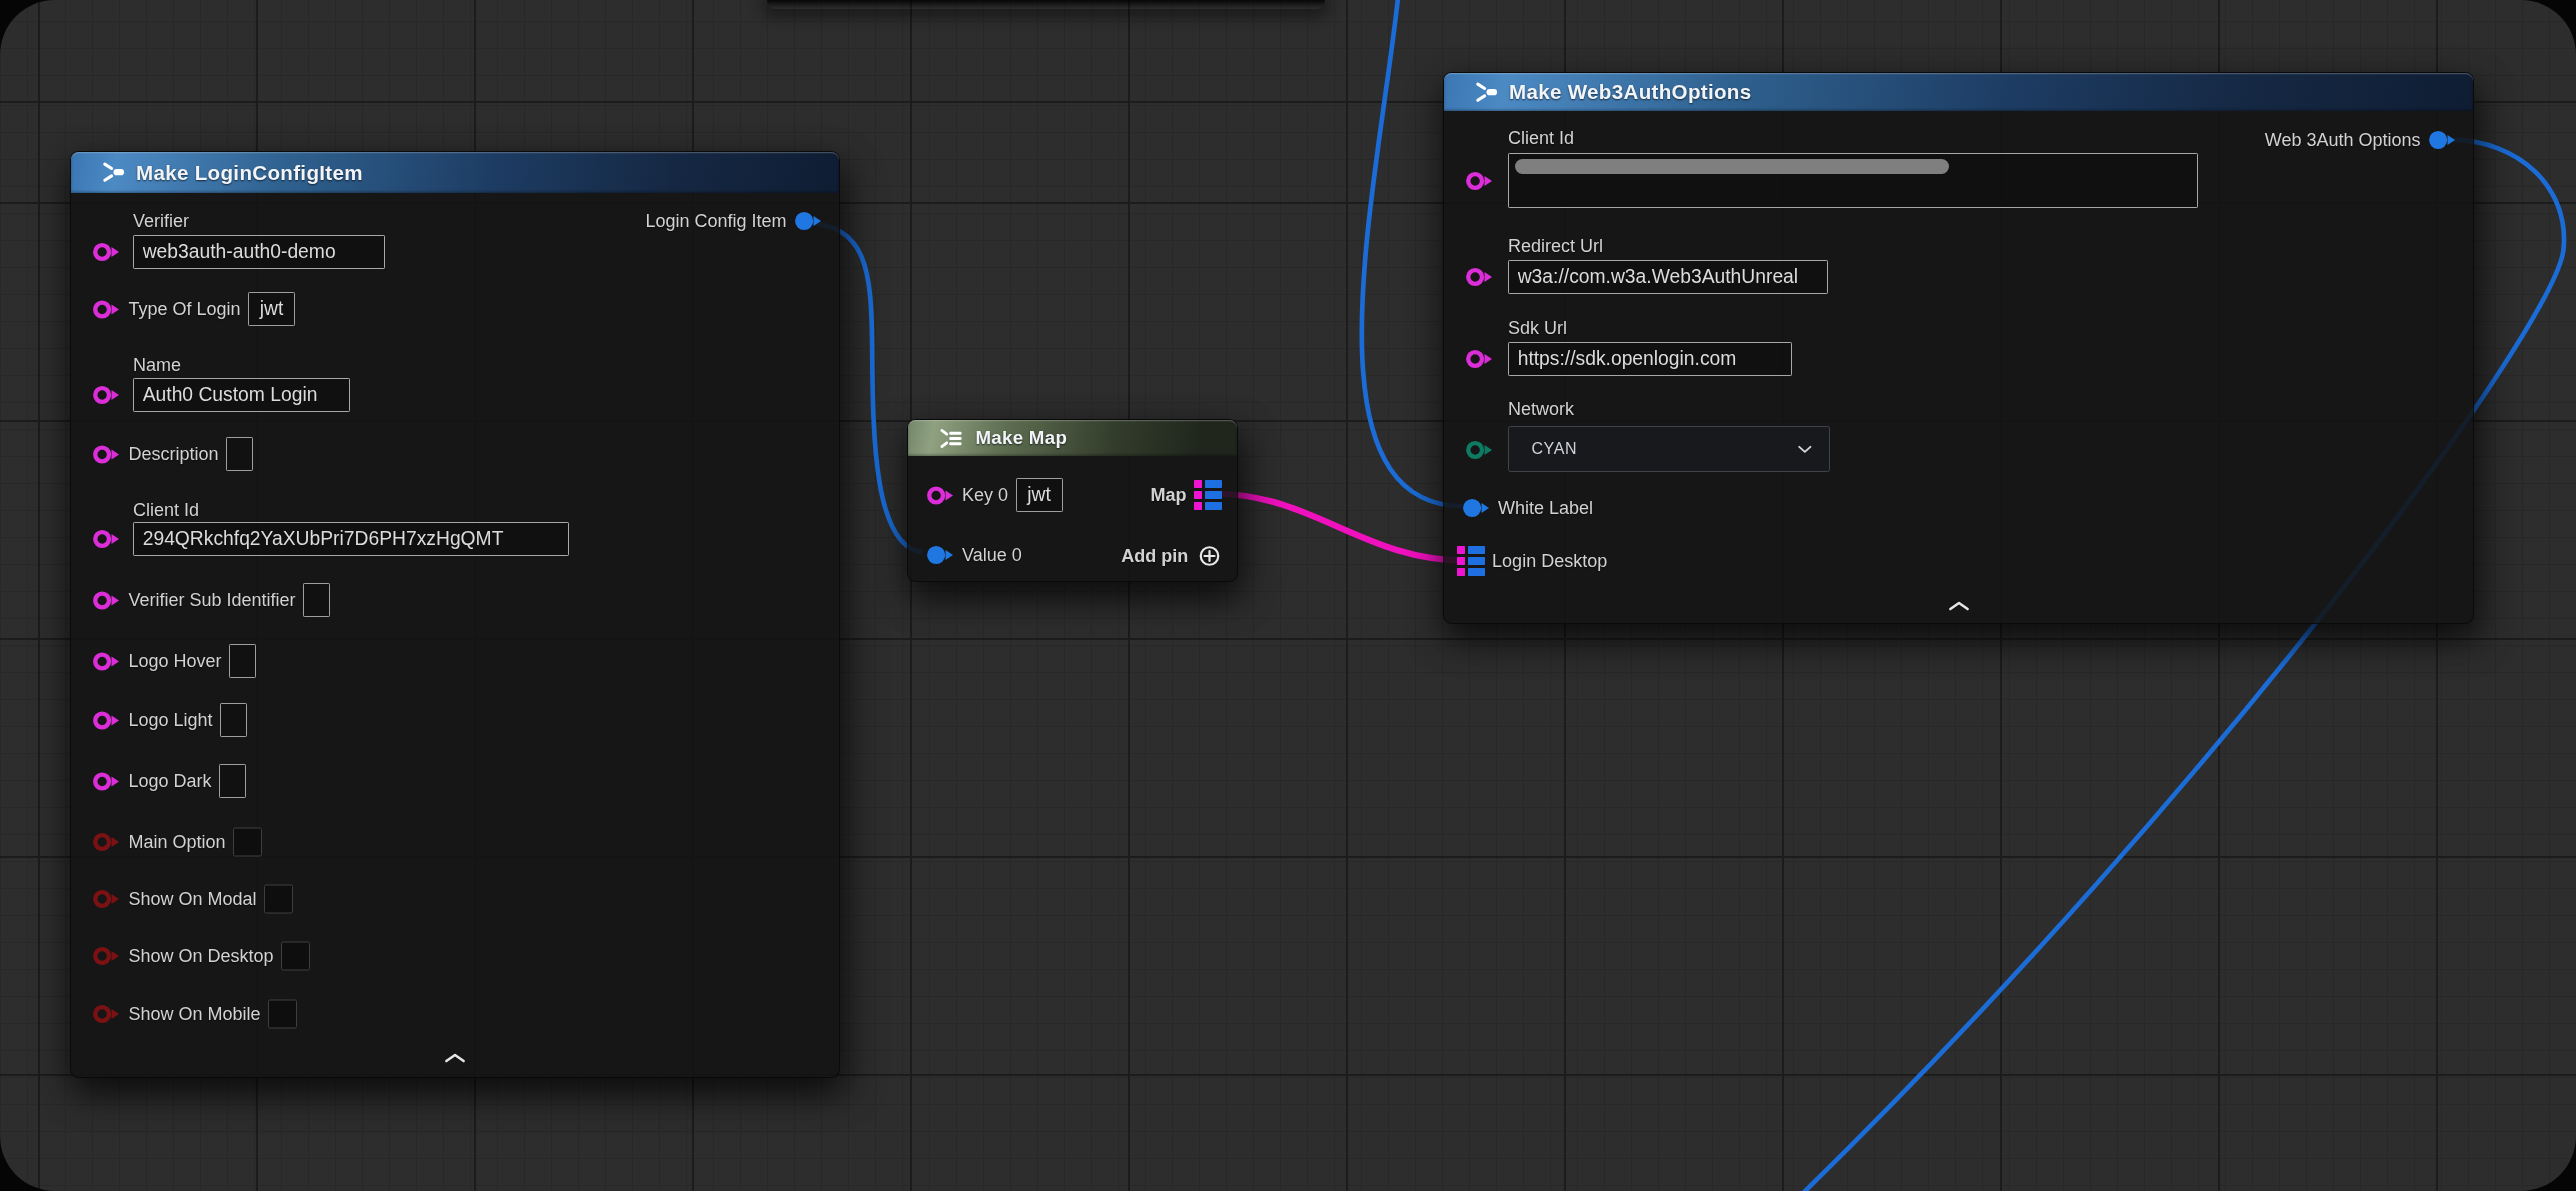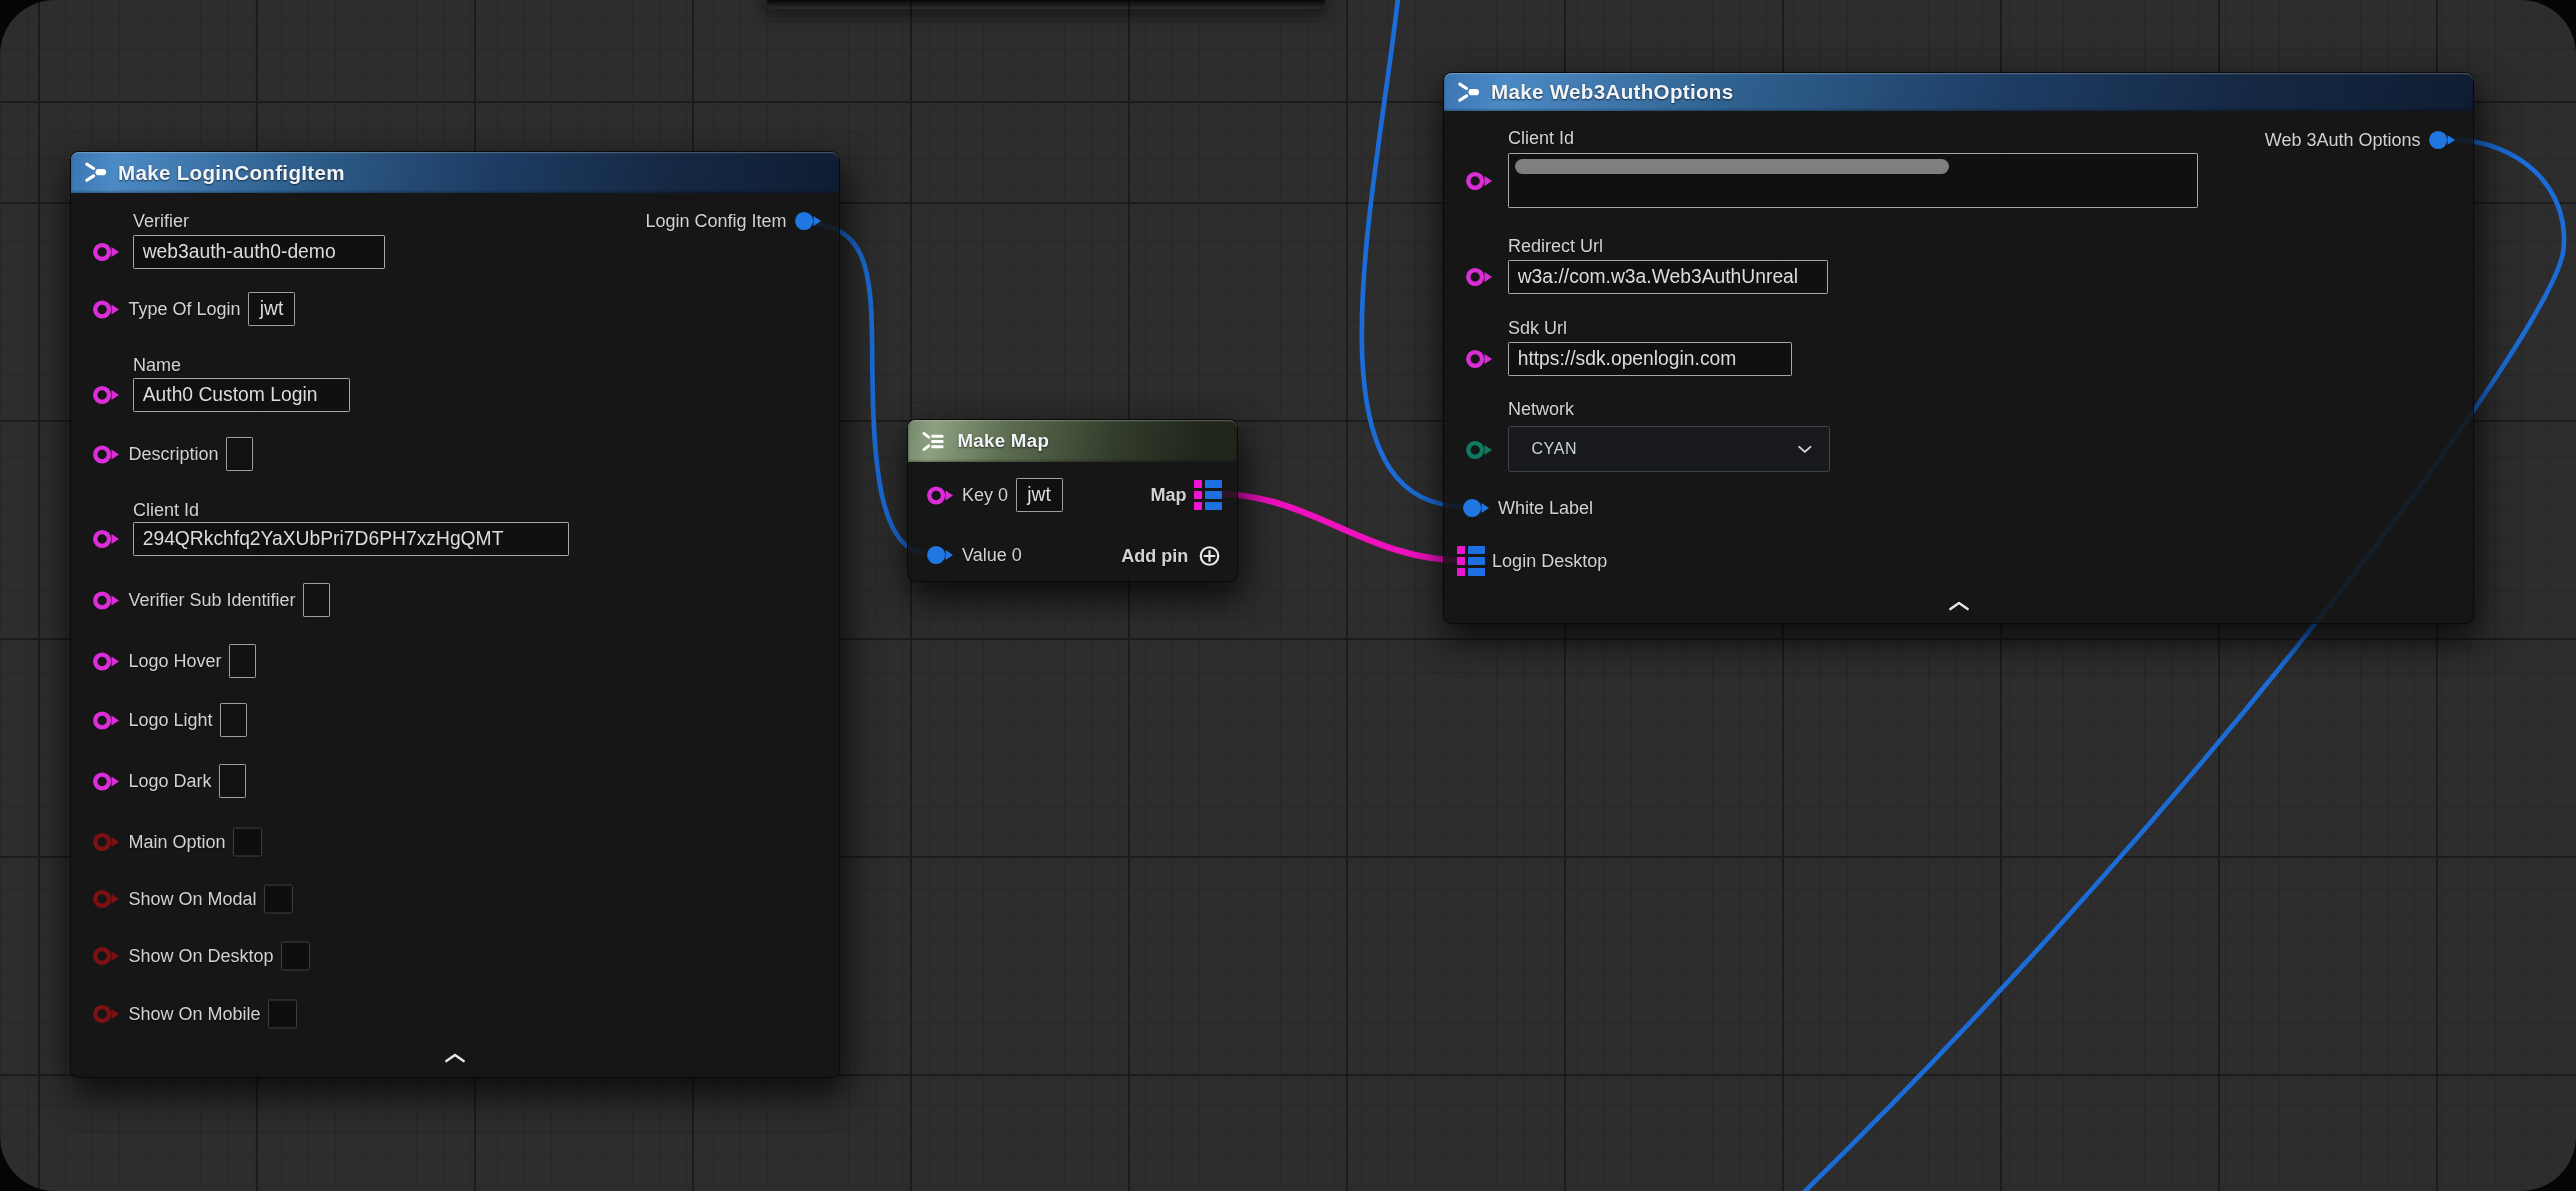--- a/index.html
+++ b/index.html
@@ -13,21 +13,21 @@
       repeating-linear-gradient(0deg,#282828 0 1.2px,transparent 1.2px 27px);
     background-position:38px 0,0 103px,38px 0,0 103px;}
   .wires{position:absolute;inset:0;z-index:2;pointer-events:none;}
   .offshadow{position:absolute;left:767px;top:0;width:558px;height:8.7px;z-index:1;
     background:linear-gradient(180deg,rgba(0,0,0,.85),rgba(0,0,0,0));
     border-radius:0 0 8.7px 8.7px;box-shadow:0 2.5px 15px 5px rgba(0,0,0,.45);}
   .node{position:absolute;z-index:3;background:rgba(19,19,19,.88);
     border:1.2px solid rgba(4,4,4,.65);border-radius:8.7px;
     box-shadow:0 13.7px 34px rgba(0,0,0,.55),8.7px 16px 37px rgba(0,0,0,.35);}
   .nheader{position:absolute;left:0;top:0;right:0;display:flex;align-items:center;gap:10px;
-    padding-left:12px;border-radius:7.5px 7.5px 0 0;
+    padding-left:30px;border-radius:7.5px 7.5px 0 0;
     box-shadow:inset 0 1.2px 0 rgba(255,255,255,.22),inset 0 -1.2px 2.5px rgba(0,0,0,.35);}
   .hblue{background:linear-gradient(100deg,#3a76b3 0%,#4c8ac4 6%,#2f618f 28%,#1d3c63 55%,#152843 78%,#0f1d33 100%);}
   .hgreen{background:linear-gradient(100deg,#74876a 0%,#8fa181 8%,#5d6d50 30%,#333d2c 62%,#20261c 88%);}
   .ntitle{color:#f1f4f8;font-weight:bold;font-size:20.6px;text-shadow:0 1.2px 1.9px rgba(0,0,0,.65);letter-spacing:0.3px;}
   .prow{position:absolute;display:flex;align-items:center;gap:7.5px;transform:translateY(-50%);}
   .prow.right{flex-direction:row;}
   .plabel{color:#d2d2d2;font-size:18px;text-shadow:0 1.2px 1.2px rgba(0,0,0,.5);white-space:nowrap;}
   .flabel{position:absolute;transform:translateY(-50%);color:#d2d2d2;font-size:18px;
     text-shadow:0 1.2px 1.2px rgba(0,0,0,.5);white-space:nowrap;}
   .pin{flex:0 0 auto;display:block;}
@@ -202,21 +202,21 @@
     </div>
 
     <div class="collapse" style="top:907px;">
       <svg width="21" height="10" viewBox="0 0 34 16">
         <polyline points="3,13 17,3 31,13" fill="none" stroke="#e6e6e6" stroke-width="4" stroke-linecap="round" stroke-linejoin="round"></polyline>
       </svg>
     </div>
   </div>
 
   <div class="node" style="left:907px;top:419px;width:329px;height:161px;">
-    <div class="nheader hgreen" style="height:42px;">
+    <div class="nheader hgreen" style="height:36px;">
       <svg width="27.4" height="21" viewBox="0 0 44 34">
         <path d="M6 4 L14 10 M6 30 L14 24" stroke="#ffffff" stroke-width="4.5" stroke-linecap="round" fill="none"></path>
         <rect x="18" y="6" width="20" height="5" rx="2" fill="#ffffff"></rect>
         <rect x="18" y="14.5" width="20" height="5" rx="2" fill="#ffffff"></rect>
         <rect x="18" y="23" width="20" height="5" rx="2" fill="#ffffff"></rect>
       </svg>
       <span class="ntitle" style="font-size:18.7px;">Make Map</span>
     </div>
 
     <div class="prow" style="left:17.5px;top:75px;">

